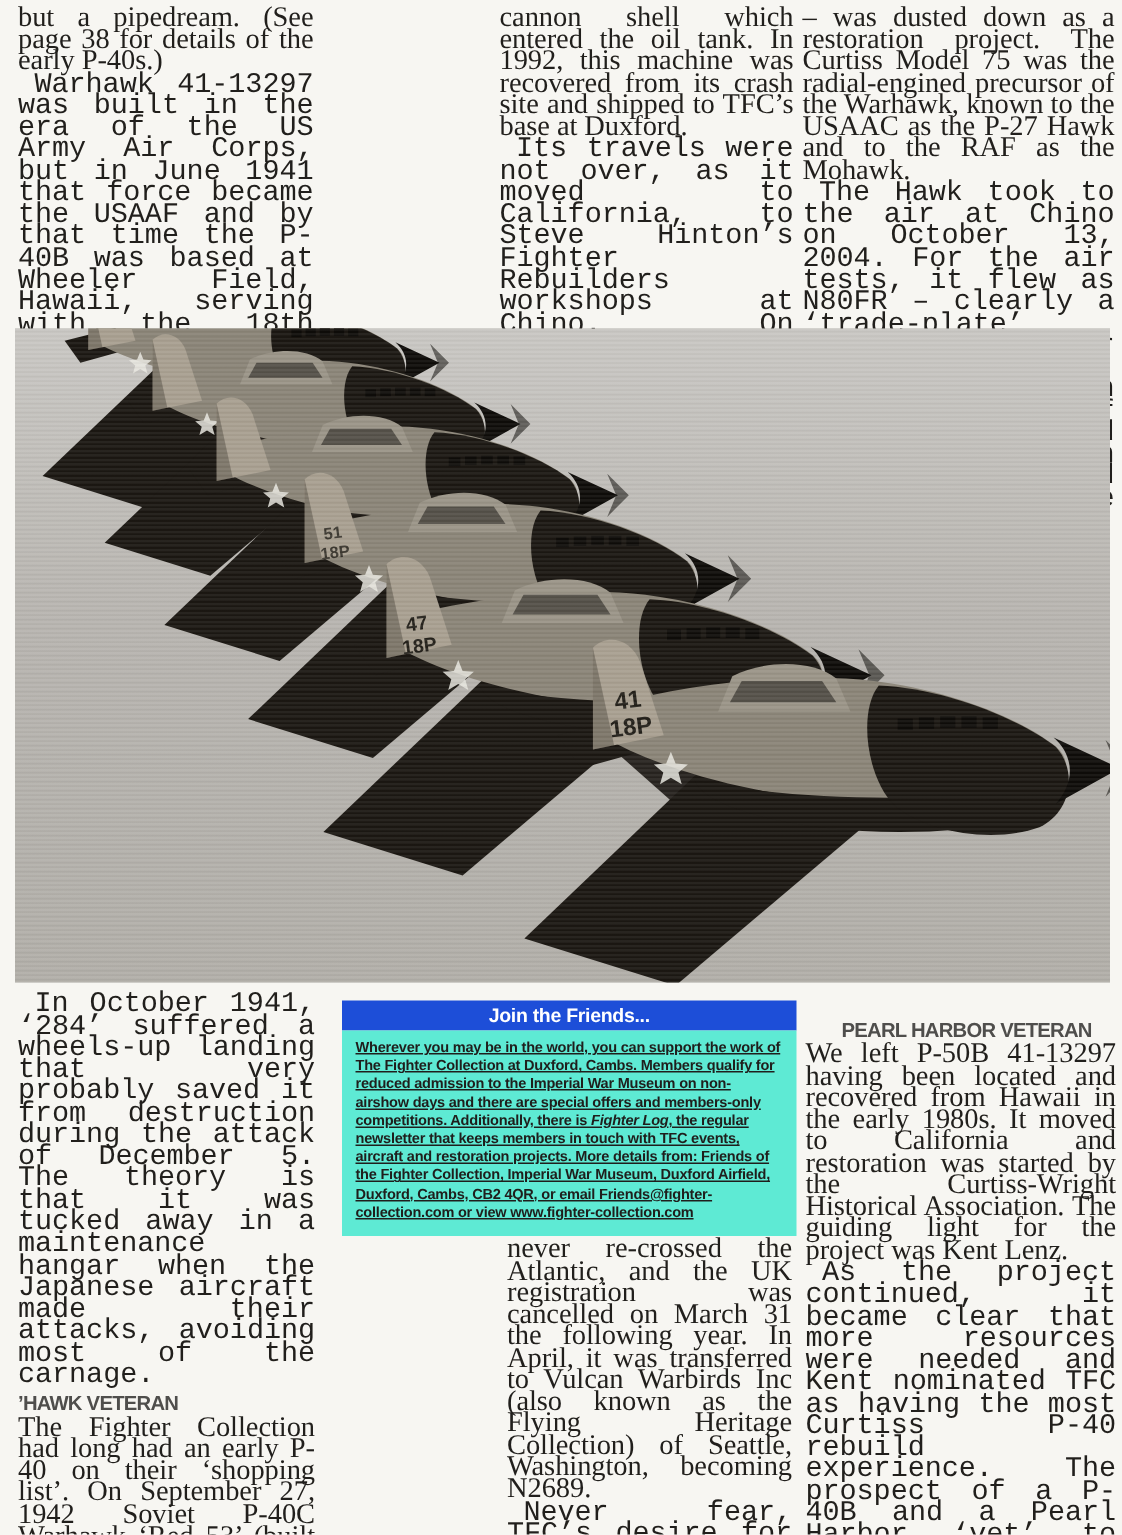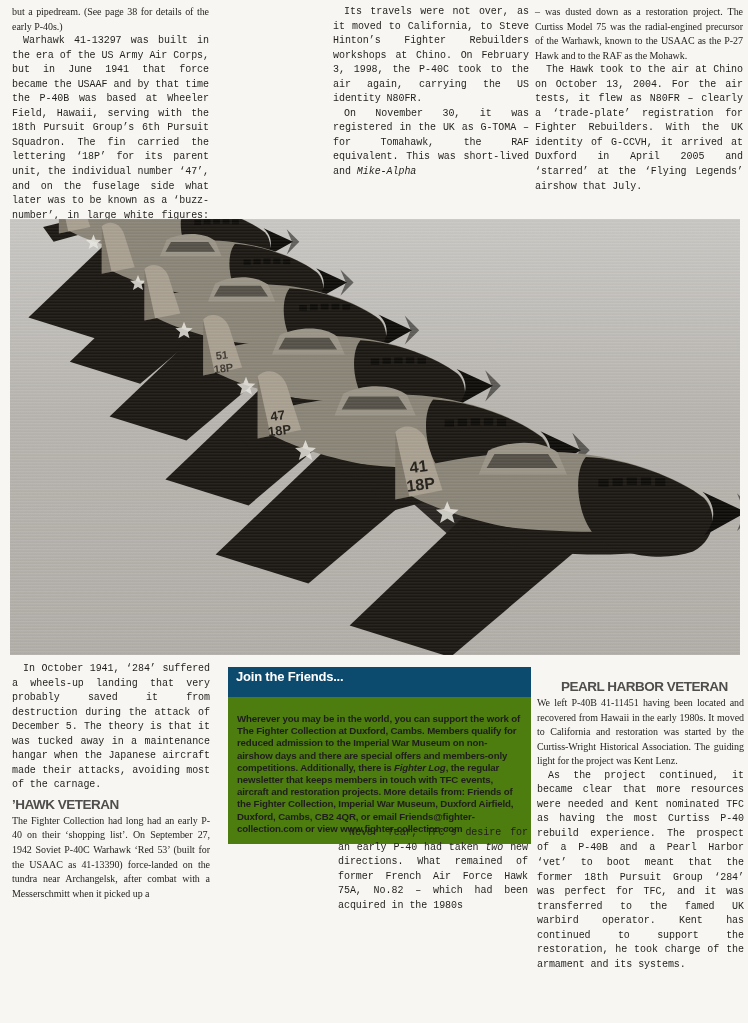--- a/index.html
+++ b/index.html
@@ -10,21 +10,21 @@
     color:#211f1c;
     position:relative;
     overflow:hidden;
   }
   .page{position:absolute;inset:0;}
 
   
   .col{position:absolute;}
   .col p{
     margin:0;
-    font-size:10px;
+    font-size:19px;
     line-height:14.55px;
     text-align:justify;
     letter-spacing:-0.05px;
     color:#211f1c;
   }
   .col p.indent{text-indent:11px;font-family:Liberation Mono, monospace;}
   .col h3{
     margin:4px 0 2px 0;
     font-family:"Liberation Sans","DejaVu Sans",sans-serif;
     font-weight:bold;
@@ -82,44 +82,47 @@
     font-weight:bold;
     fill:#23201a;
   }
 
   
   .friends{
     position:absolute;left:228px;top:667px;width:303px;
     font-family:"Liberation Sans","DejaVu Sans",sans-serif;
   }
   .friends .hdr{
-    background:#0c4a6e;color:#ffffff;
+    background:#1d4ed8;color:#ffffff;
     font-weight:bold;font-size:13px;letter-spacing:-0.2px;
-    padding:2px 8px 13px 8px;
+    padding:2px 8px 3px 8px;
+    text-align:center;
   }
   .friends .bdy{
-    background:#4d7c0f;
+    background:#5eead4;
     color:#1f1e1c;
     font-weight:bold;
     font-size:9.7px;line-height:12.2px;
     letter-spacing:-0.15px;
-    padding:16px 9px 9px 9px;
+    padding:6px 9px 9px 9px;
+    text-decoration:underline;
   }
   .friends .bdy i{font-style:italic;}
 </style>
 </head>
 <body>
 
 <div class="page">
 
   <div class="col" id="top-left">
       <p>but a pipedream. (See page 38 for details of the early P-40s.)</p>
       <p class="indent">Warhawk 41-13297 was built in the era of the US Army Air Corps, but in June 1941 that force became the USAAF and by that time the P-40B was based at Wheeler Field, Hawaii, serving with the 18th Pursuit Group’s 6th Pursuit Squadron. The fin carried the lettering ‘18P’ for its parent unit, the individual number ‘47’, and on the fuselage side what later was to be known as a ‘buzz-number’, in large white figures: ‘284’.</p>
     </div>
   <div class="col" id="top-mid">
+      <p>cannon shell which entered the oil tank. In 1992, this machine was recovered from its crash site and shipped to TFC’s base at Duxford.</p>
       <p class="indent">Its travels were not over, as it moved to California, to Steve Hinton’s Fighter Rebuilders workshops at Chino. On February 3, 1998, the P-40C took to the air again, carrying the US identity N80FR.</p>
       <p class="indent">On November 30, it was registered in the UK as G-TOMA – for Tomahawk, the RAF equivalent. This was short-lived and <i>Mike-Alpha</i></p>
     </div>
   <div class="col" id="top-right">
       <p>– was dusted down as a restoration project. The Curtiss Model 75 was the radial-engined precursor of the Warhawk, known to the USAAC as the P-27 Hawk and to the RAF as the Mohawk.</p>
       <p class="indent">The Hawk took to the air at Chino on October 13, 2004. For the air tests, it flew as N80FR – clearly a ‘trade-plate’ registration for Fighter Rebuilders. With the UK identity of G-CCVH, it arrived at Duxford in April 2005 and ‘starred’ at the ‘Flying Legends’ airshow that July.</p>
     </div>
 
 
   <div class="photo">
@@ -185,21 +188,22 @@
       <h3>’HAWK VETERAN</h3>
       <p>The Fighter Collection had long had an early P-40 on their ‘shopping list’. On September 27, 1942 Soviet P-40C Warhawk ‘Red 53’ (built for the USAAC as 41-13390) force-landed on the tundra near Archangelsk, after combat with a Messerschmitt when it picked up a</p>
     </div>
 
   <div class="friends">
     <div class="hdr">Join the Friends...</div>
     <div class="bdy">Wherever you may be in the world, you can support the work of The Fighter Collection at Duxford, Cambs. Members qualify for reduced admission to the Imperial War Museum on non-airshow days and there are special offers and members-only competitions. Additionally, there is <i>Fighter Log</i>, the regular newsletter that keeps members in touch with TFC events, aircraft and restoration projects. More details from: Friends of the Fighter Collection, Imperial War Museum, Duxford Airfield, Duxford, Cambs, CB2 4QR, or email Friends@fighter-collection.com or view www.fighter-collection.com</div>
   </div>
 
   <div class="col" id="bot-mid">
+      <p>never re-crossed the Atlantic, and the UK registration was cancelled on March 31 the following year. In April, it was transferred to Vulcan Warbirds Inc (also known as the Flying Heritage Collection) of Seattle, Washington, becoming N2689.</p>
       <p class="indent">Never fear, TFC’s desire for an early P-40 had taken <i>two</i> new directions. What remained of former French Air Force Hawk 75A, No.82 – which had been acquired in the 1980s</p>
     </div>
   <div class="col" id="bot-right">
       <h3>PEARL HARBOR VETERAN</h3>
-      <p>We left P-40B 41-11451 having been located and recovered from Hawaii in the early 1980s. It moved to California and restoration was started by the Curtiss-Wright Historical Association. The guiding light for the project was Kent Lenz.</p>
+      <p>We left P-50B 41-13297 having been located and recovered from Hawaii in the early 1980s. It moved to California and restoration was started by the Curtiss-Wright Historical Association. The guiding light for the project was Kent Lenz.</p>
       <p class="indent">As the project continued, it became clear that more resources were needed and Kent nominated TFC as having the most Curtiss P-40 rebuild experience. The prospect of a P-40B and a Pearl Harbor ‘vet’ to boot meant that the former 18th Pursuit Group ‘284’ was perfect for TFC, and it was transferred to the famed UK warbird operator. Kent has continued to support the restoration, he took charge of the armament and its systems.</p>
     </div>
 
 </div>
 
 </body></html>

